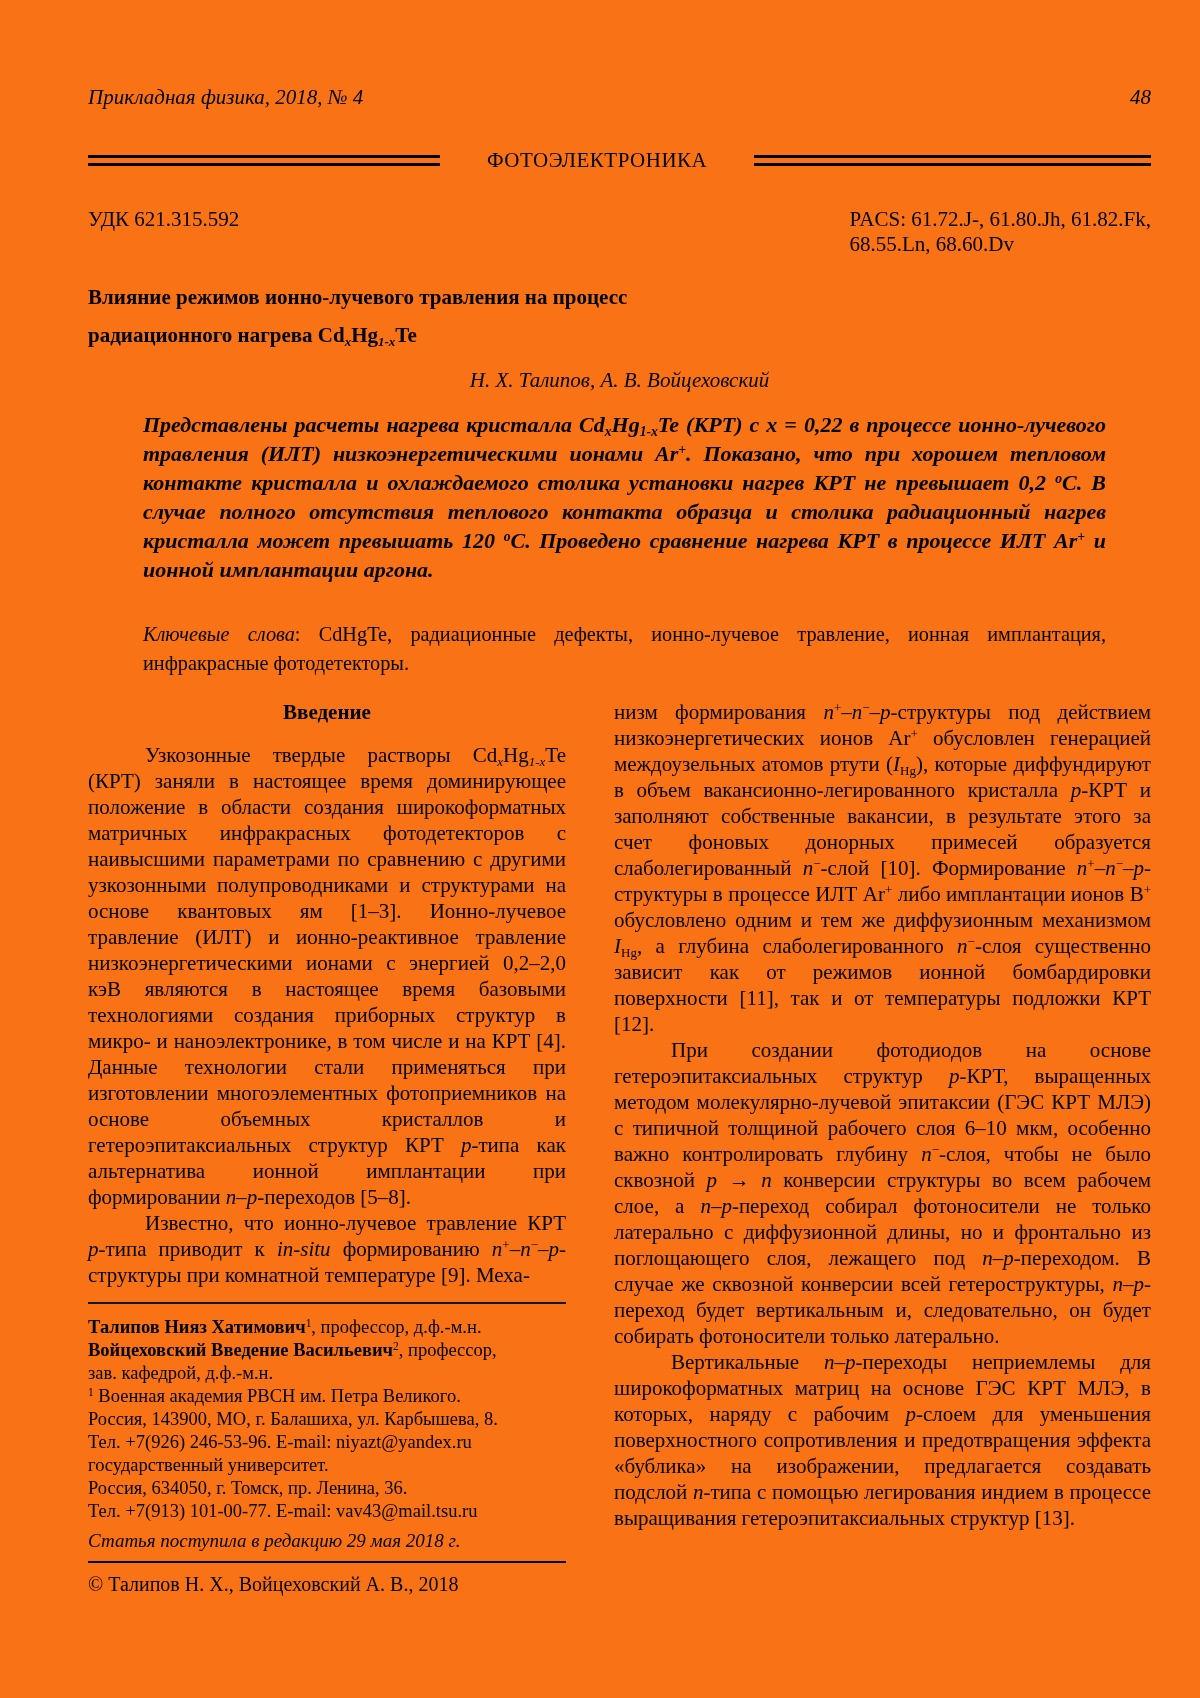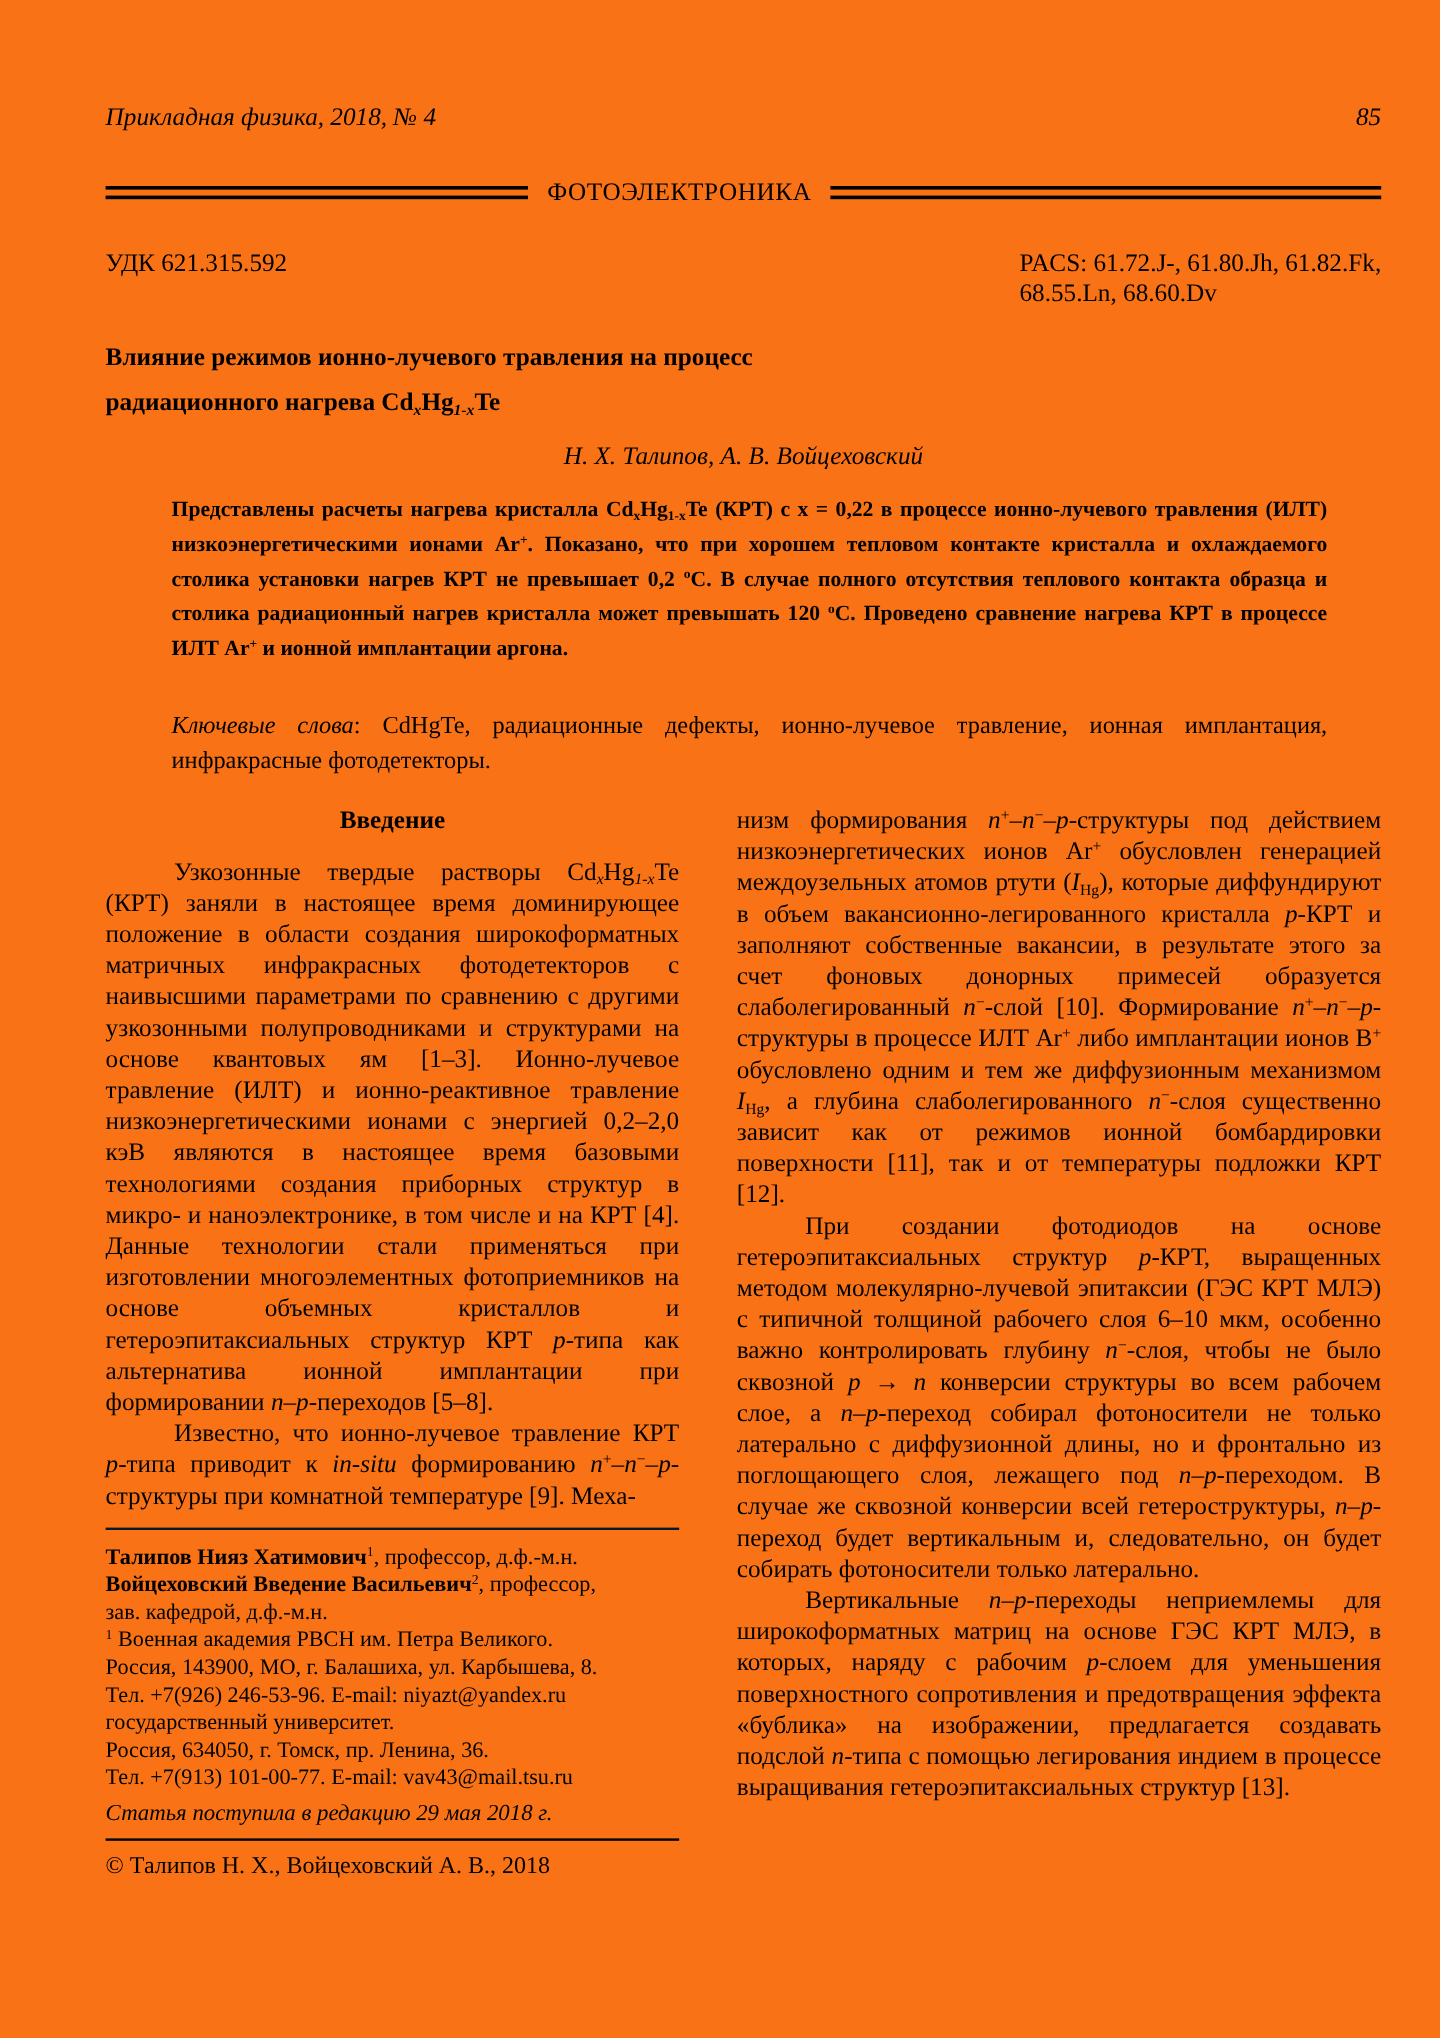--- a/index.html
+++ b/index.html
@@ -13,33 +13,33 @@
     padding: 84px 49px 0 88px;
     font-family: "Liberation Serif", "DejaVu Serif", serif;
     color: #000;
     overflow: hidden;
   }
   sup { font-size: 62%; line-height: 0; vertical-align: baseline; position: relative; top: -0.55em; }
   sub { font-size: 62%; line-height: 0; vertical-align: baseline; position: relative; top: 0.28em; }
 
   .running-head { display:flex; justify-content:space-between; font-style:italic; font-size:21px; line-height:26px; }
 
-  .banner { display:flex; align-items:center; margin-top:38px; }
+  .banner { display:flex; align-items:center; margin-top:38px;gap:31px; }
   .banner .rule { height:11px; box-sizing:border-box; border-top:3.5px solid #000; border-bottom:3.5px solid #000; }
   .banner .rule.left { width:352px; }
   .banner .rule.right { flex:1; }
   .banner .label { font-size:21px; letter-spacing:0.5px; padding:0 16px; white-space:nowrap; }
 
   .codes-row { display:flex; justify-content:space-between; margin-top:34px; font-size:21px; line-height:25px; }
   .codes-row .pacs { text-align:left; }
 
   .article-title { margin-top:21px; text-align:left; font-weight:bold; font-size:21px; line-height:38px; }
   .article-authors { margin-top:12px; text-align:center; font-style:italic; font-size:21px; line-height:28px; }
 
-  .abstract { margin:16px 45px 0 55px; font-weight:bold; font-size:18px; line-height:29px; text-align:justify; }
+  .abstract { margin:16px 45px 0 55px; font-weight:bold; font-style:italic; font-size:22px; line-height:29px; text-align:justify; }
   .keywords { margin:36px 45px 0 55px; font-size:20.3px; line-height:29px; text-align:justify; }
 
   .columns { display:flex; margin-top:21px; gap:48px; }
   .col-left { width:478px; flex:0 0 478px; display:flex; flex-direction:column; }
   .col-right { flex:1; }
 
   .col-body { min-height:603px; }
   .intro-heading { font-weight:bold; font-size:21px; line-height:26px; text-align:center; margin:0 0 17px 0; }
   .body-par { font-size:21px; line-height:26px; text-align:justify; text-indent:57px; margin:0;font-family:Liberation Serif, serif; }
   .body-par.noindent { text-indent:0; }
@@ -50,21 +50,21 @@
   .rule-thin { border-top:2px solid #000; margin-top:8px; }
   .copyright { margin-top:8px; font-size:20px; line-height:26px; }
 </style>
 </head>
 <body>
 
 <div class="page">
 
   <div class="running-head">
     <span>Прикладная физика, 2018, № 4</span>
-    <span>85</span>
+    <span>48</span>
   </div>
 
   <div class="banner">
     <span class="rule left"></span>
     <span class="label">ФОТОЭЛЕКТРОНИКА</span>
     <span class="rule right"></span>
   </div>
 
   <div class="codes-row">
     <span class="udk">УДК 621.315.592</span>

